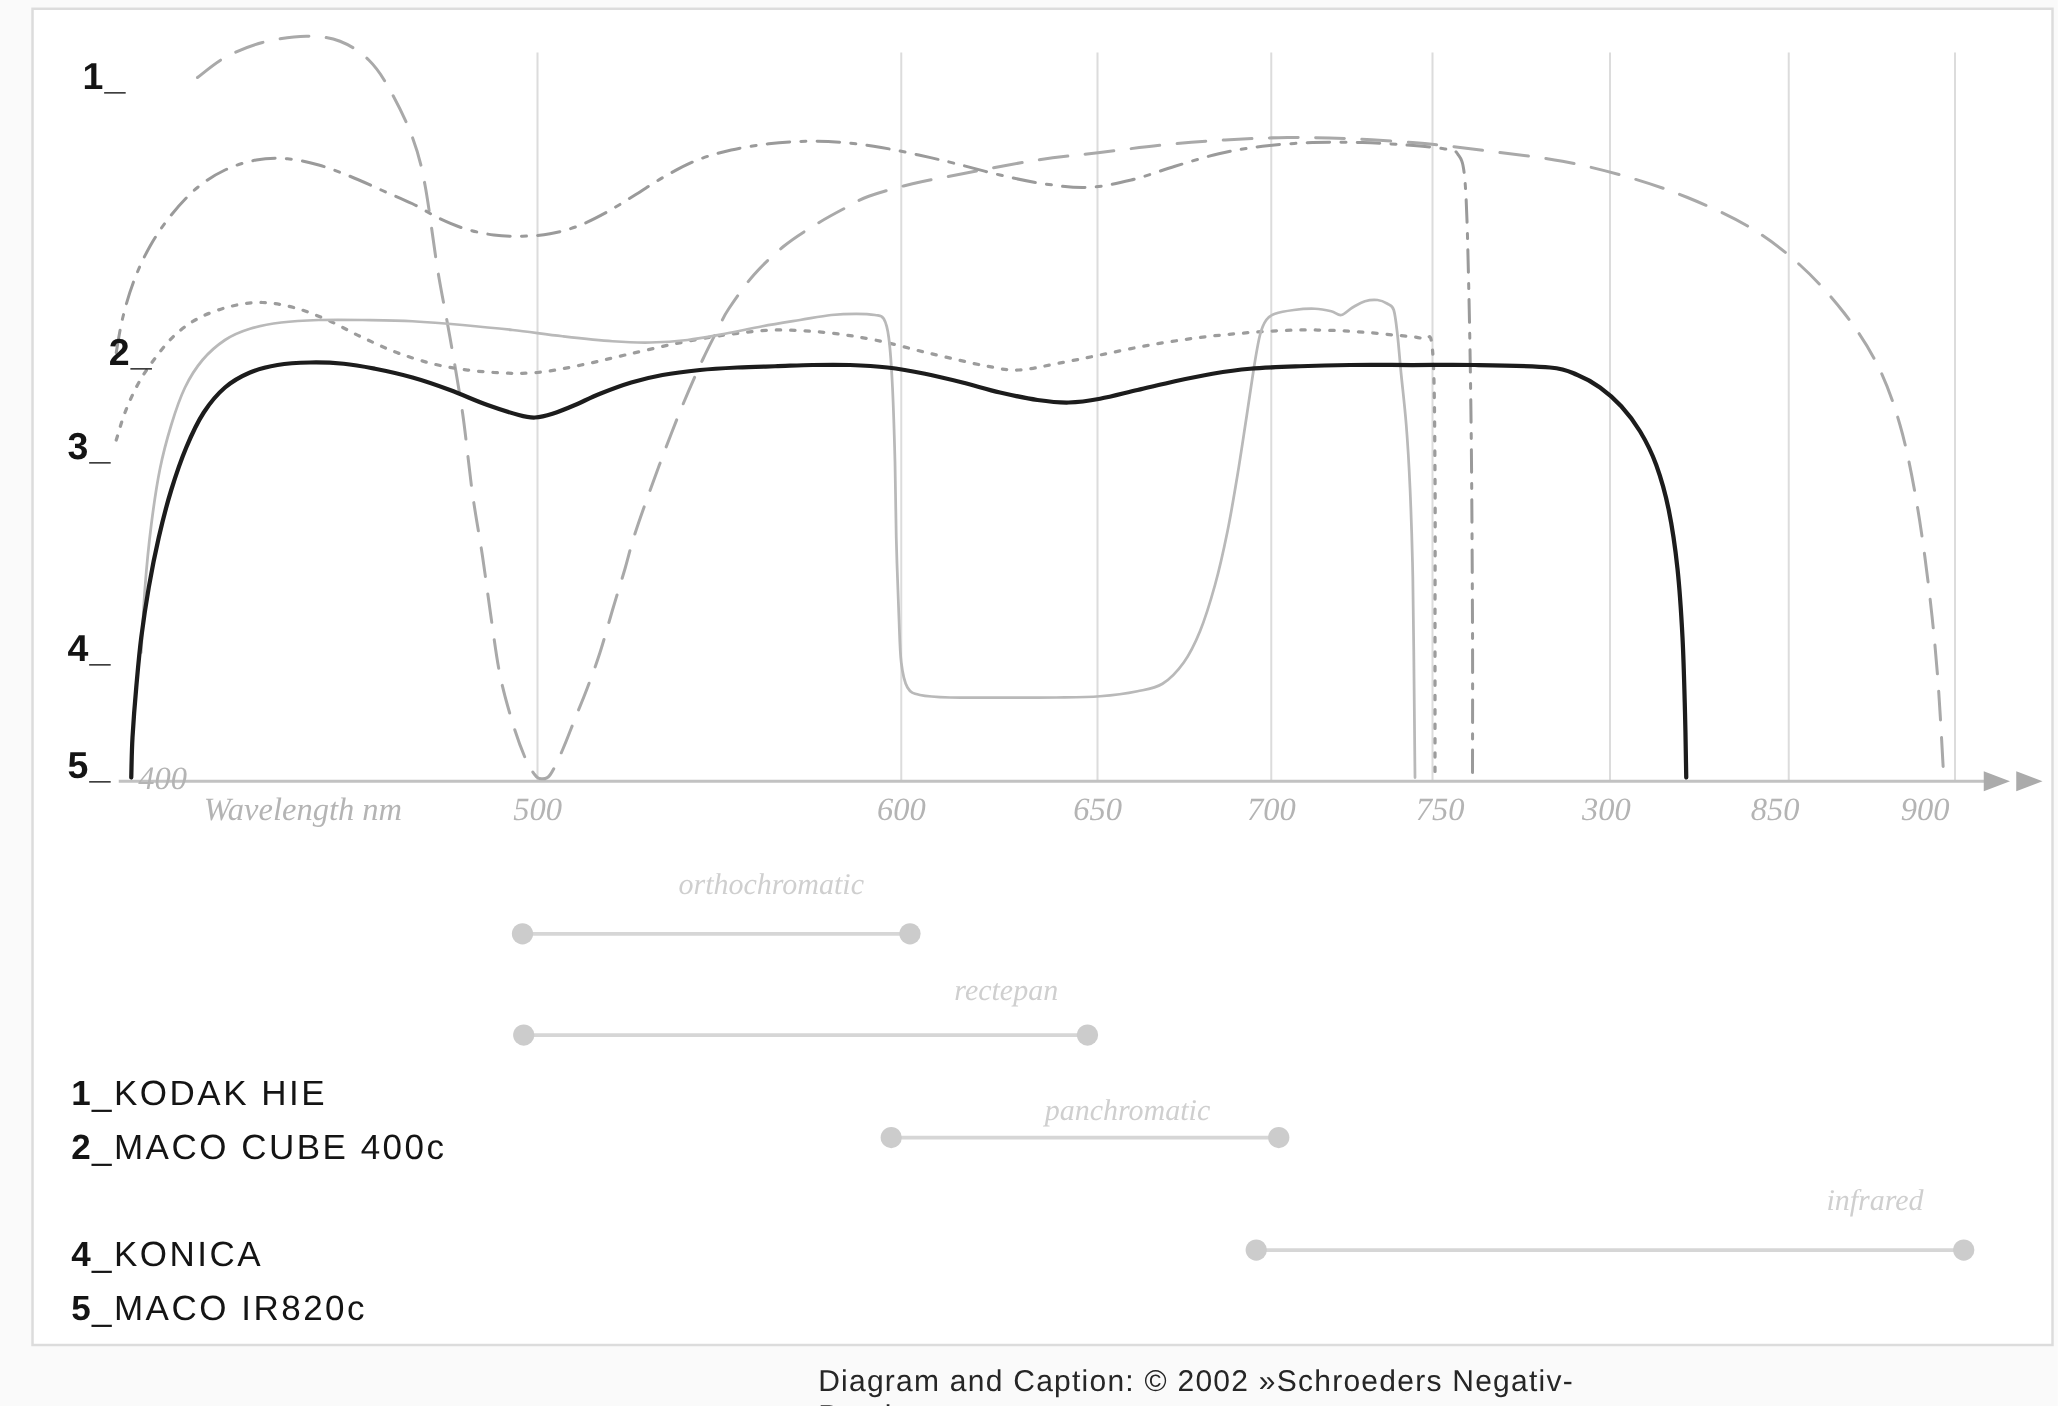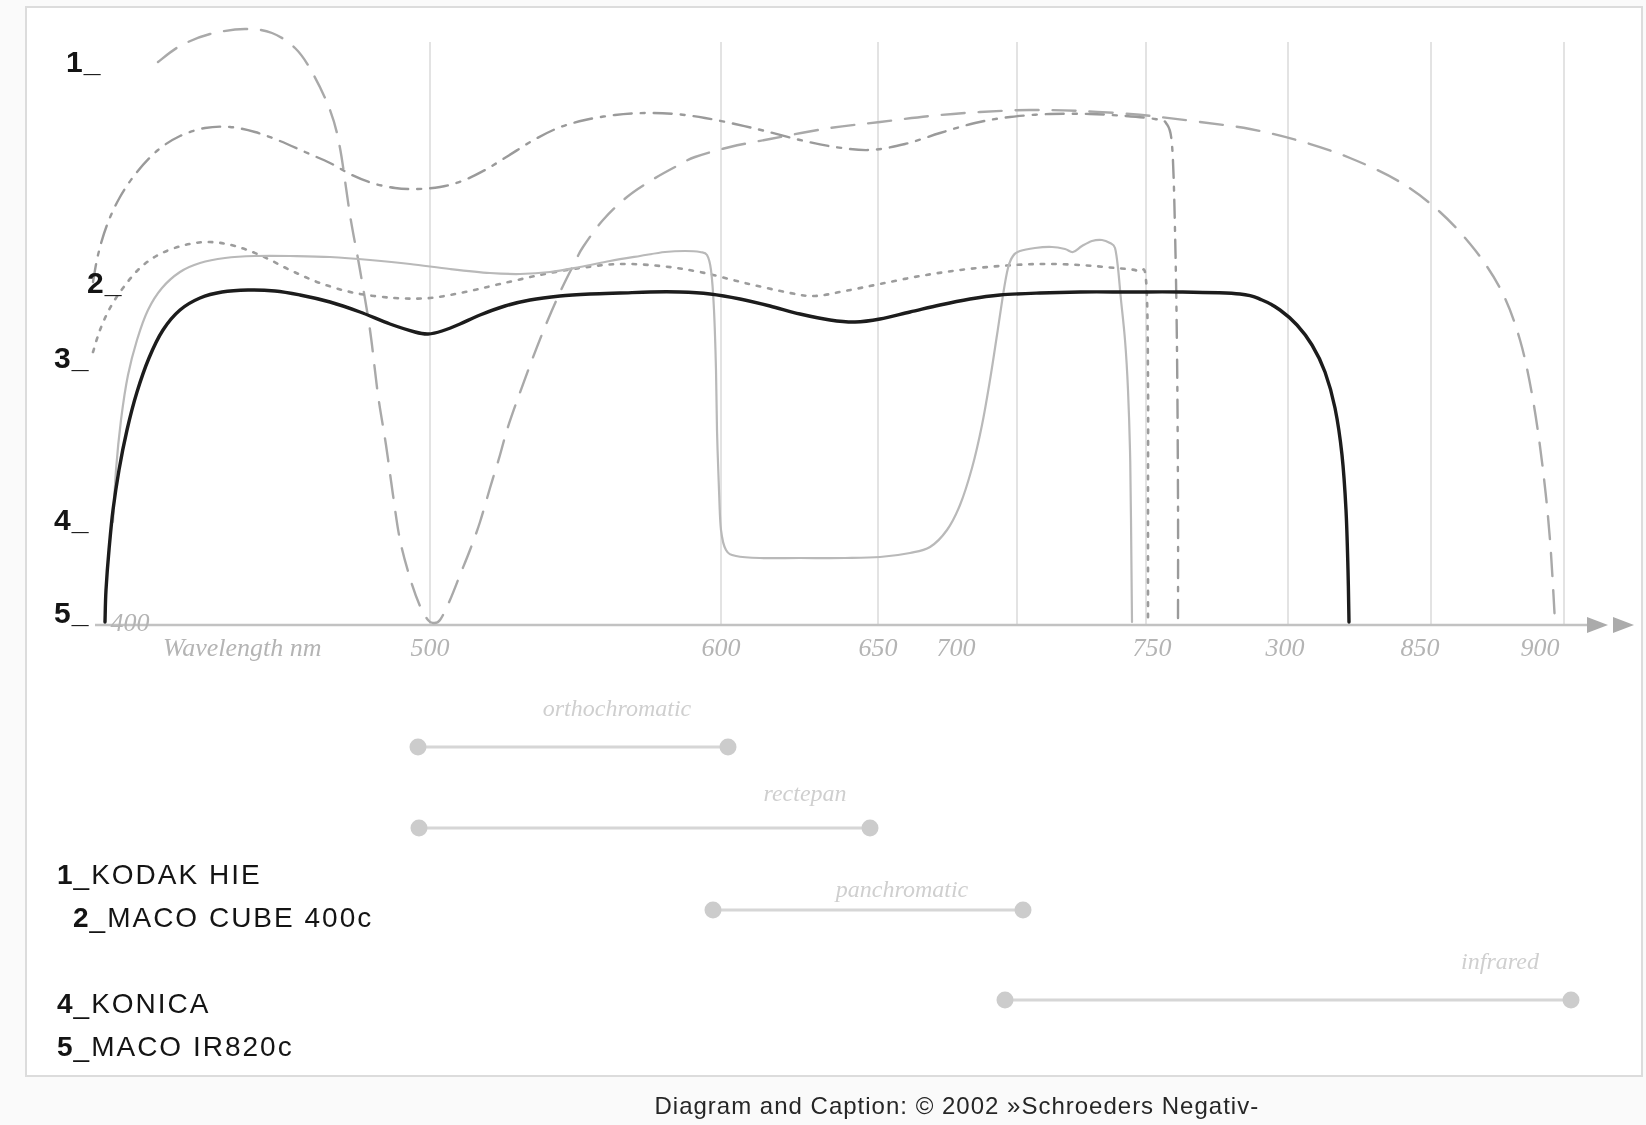--- a/index.html
+++ b/index.html
@@ -55,26 +55,26 @@
 <div class="lab ylab" style="left: 54px; top: 45px; margin-left: 12px;">1_</div>
     <div class="lab ylab" style="left: 54px; top: 266px; margin-left: 33px;">2_</div>
     <div class="lab ylab" style="left: 54px; top: 341px;">3_</div>
     <div class="lab ylab" style="left: 54px; top: 503px;">4_</div>
     <div class="lab ylab" style="left: 54px; top: 596px;">5_</div>
     <div class="lab xtick" style="left: 130px; top: 608px; transform: translateX(-50%);">400</div>
     <div class="lab xtick" style="left: 163px; top: 633px;">Wavelength nm</div>
     <div class="lab xtick" style="left: 430px; top: 633px; transform: translateX(-50%);">500</div>
     <div class="lab xtick" style="left: 721px; top: 633px; transform: translateX(-50%);">600</div>
     <div class="lab xtick" style="left: 878px; top: 633px; transform: translateX(-50%);">650</div>
-    <div class="lab xtick" style="left: 956px; top: 633px; transform: translateX(-50%);">700</div>
+    <div class="lab xtick" style="left: 1017px; top: 633px; transform: translateX(-50%);">700</div>
     <div class="lab xtick" style="left: 1152px; top: 633px; transform: translateX(-50%);">750</div>
     <div class="lab xtick" style="left: 1285px; top: 633px; transform: translateX(-50%);">300</div>
     <div class="lab xtick" style="left: 1420px; top: 633px; transform: translateX(-50%);">850</div>
     <div class="lab xtick" style="left: 1540px; top: 633px; transform: translateX(-50%);">900</div>
     <div class="lab bandlab" style="left: 617px; top: 695px; transform: translateX(-50%);">orthochromatic</div>
     <div class="lab bandlab" style="left: 805px; top: 780px; transform: translateX(-50%);">rectepan</div>
     <div class="lab bandlab" style="left: 902px; top: 876px; transform: translateX(-50%);">panchromatic</div>
     <div class="lab bandlab" style="left: 1500px; top: 948px; transform: translateX(-50%);">infrared</div>
     <div class="legend-row" style="left: 57px; top: 857px;"><b>1</b><span>_KODAK HIE</span></div>
-    <div class="legend-row" style="left: 57px; top: 900px; margin-left: 16px;"><b>2</b><span>_MACO CUBE 400c</span></div>
+    <div class="legend-row" style="left: 57px; top: 900px;"><b>2</b><span>_MACO CUBE 400c</span></div>
     <div class="legend-row" style="left: 57px; top: 986px;"><b>4</b><span>_KONICA</span></div>
     <div class="legend-row" style="left: 57px; top: 1029px;"><b>5</b><span>_MACO IR820c</span></div>
   </div>
 
 </body></html>

